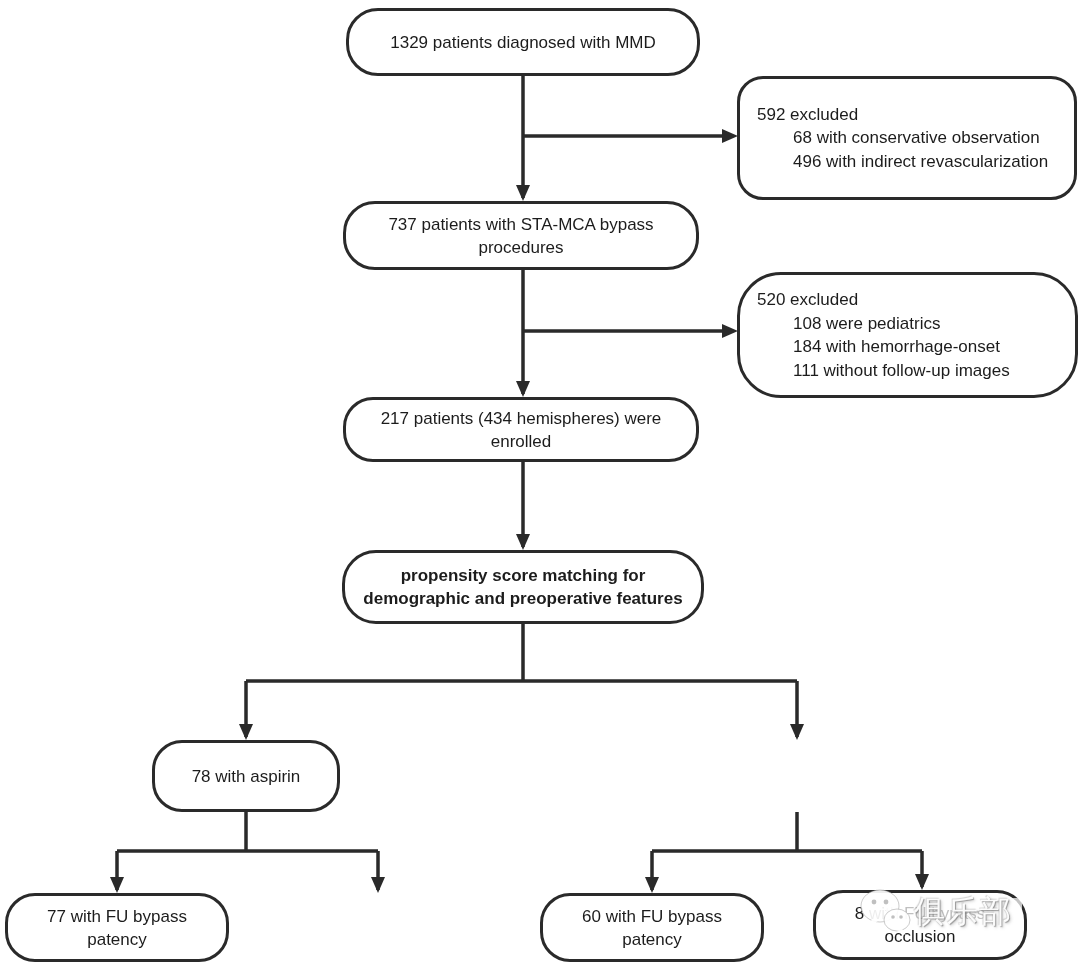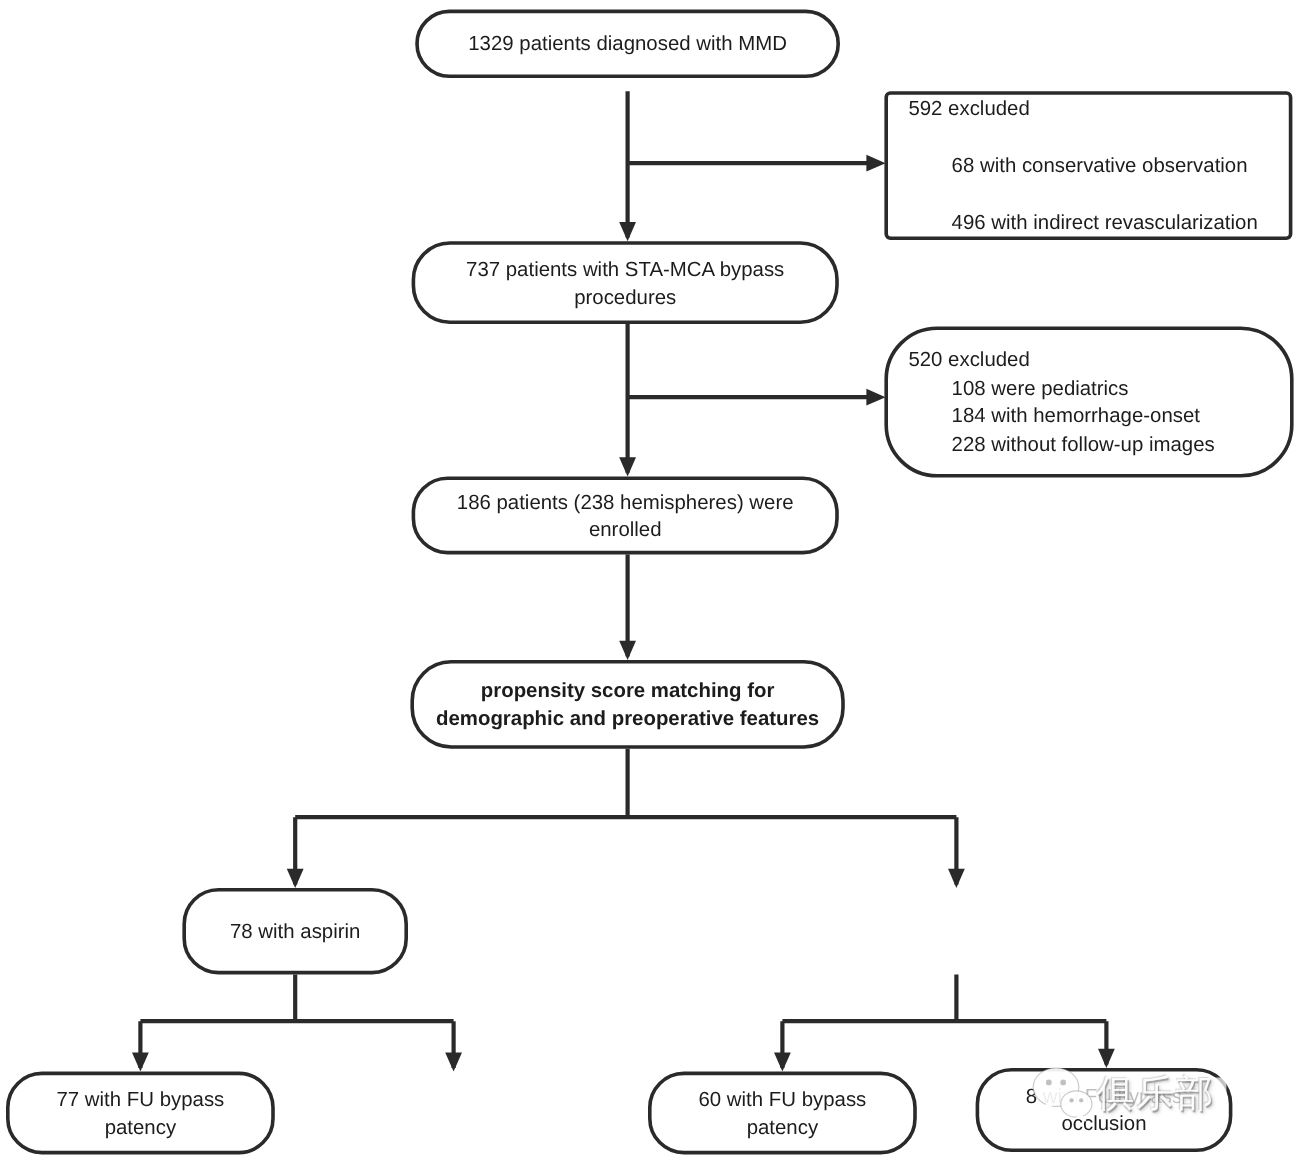--- a/index.html
+++ b/index.html
@@ -29,22 +29,22 @@
   .node.excl{
     flex-direction:column;
     align-items:flex-start;
     justify-content:center;
     text-align:left;
     line-height:23.5px;
     padding:0 10px 0 17px;
   }
   .node.excl .sub{padding-left:36px;}
   
-  #n-diagnosed  {left:346px;top:8px;  width:354px;height:57px; border-radius:32px;}
-  #n-excl1      {left:737px;top:76px; width:340px;height:124px;border-radius:5px;justify-content:space-between;}
+  #n-diagnosed  {left:346px;top:8px;  width:354px;height:68px; border-radius:32px;}
+  #n-excl1      {left:737px;top:76px; width:340px;height:124px;border-radius:26px;}
   #n-bypass     {left:343px;top:201px;width:356px;height:69px; border-radius:32px;}
   #n-excl2      {left:737px;top:272px;width:341px;height:126px;border-radius:44px;}
   #n-enrolled   {left:343px;top:397px;width:356px;height:65px; border-radius:30px;}
   #n-matching   {left:342px;top:550px;width:362px;height:74px; border-radius:34px;font-weight:bold;}
   #n-aspirin    {left:152px;top:740px;width:188px;height:72px; border-radius:30px;}
   #n-noaspirin  {left:702px;top:740px;width:191px;height:72px; border-radius:30px;}
   #n-a-patency  {left:5px;  top:893px;width:224px;height:69px; border-radius:30px;}
   #n-a-occl     {left:267px;top:893px;width:221px;height:69px; border-radius:30px;}
   #n-na-patency {left:540px;top:893px;width:224px;height:69px; border-radius:30px;}
   #n-na-occl    {left:813px;top:890px;width:214px;height:70px; border-radius:30px;}
@@ -115,25 +115,25 @@
   </div>
 
   <div class="node" id="n-bypass">
     <span>737 patients with STA-MCA bypass procedures</span>
   </div>
 
   <div class="node excl" id="n-excl2">
     <div>520 excluded</div>
     <div class="sub">108 were pediatrics</div>
     <div class="sub">184 with hemorrhage-onset</div>
-    <div class="sub">228 without follow-up images</div>
+    <div class="sub">111 without follow-up images</div>
   </div>
 
   <div class="node" id="n-enrolled">
-    <span>186 patients (238 hemispheres) were enrolled</span>
+    <span>217 patients (434 hemispheres) were enrolled</span>
   </div>
 
   <div class="node" id="n-matching">
     <span>propensity score matching for demographic and preoperative features</span>
   </div>
 
   <div class="node" id="n-aspirin">
     <span>78 with aspirin</span>
   </div>
 

